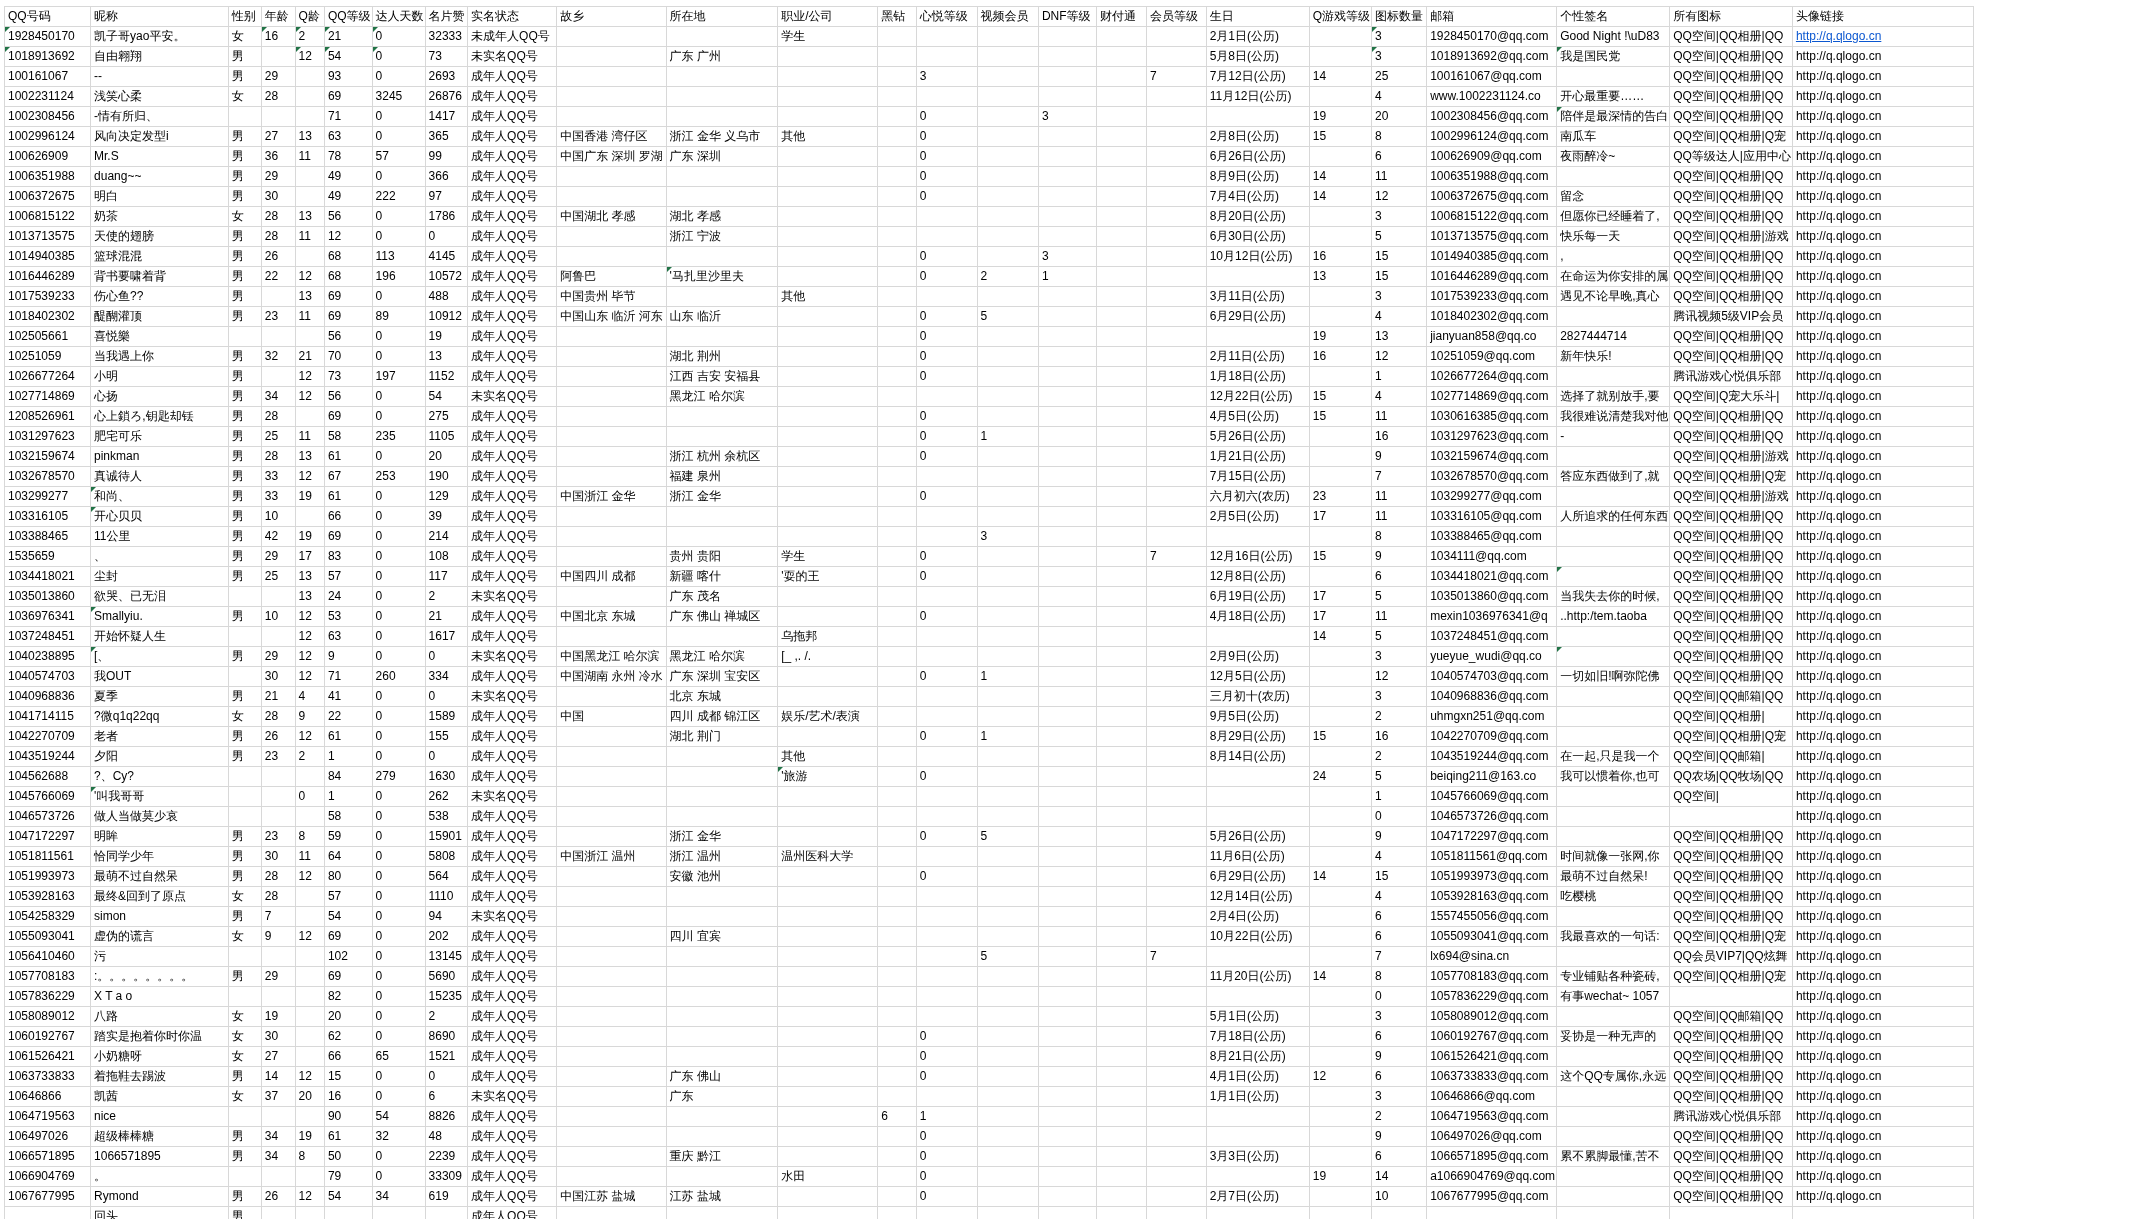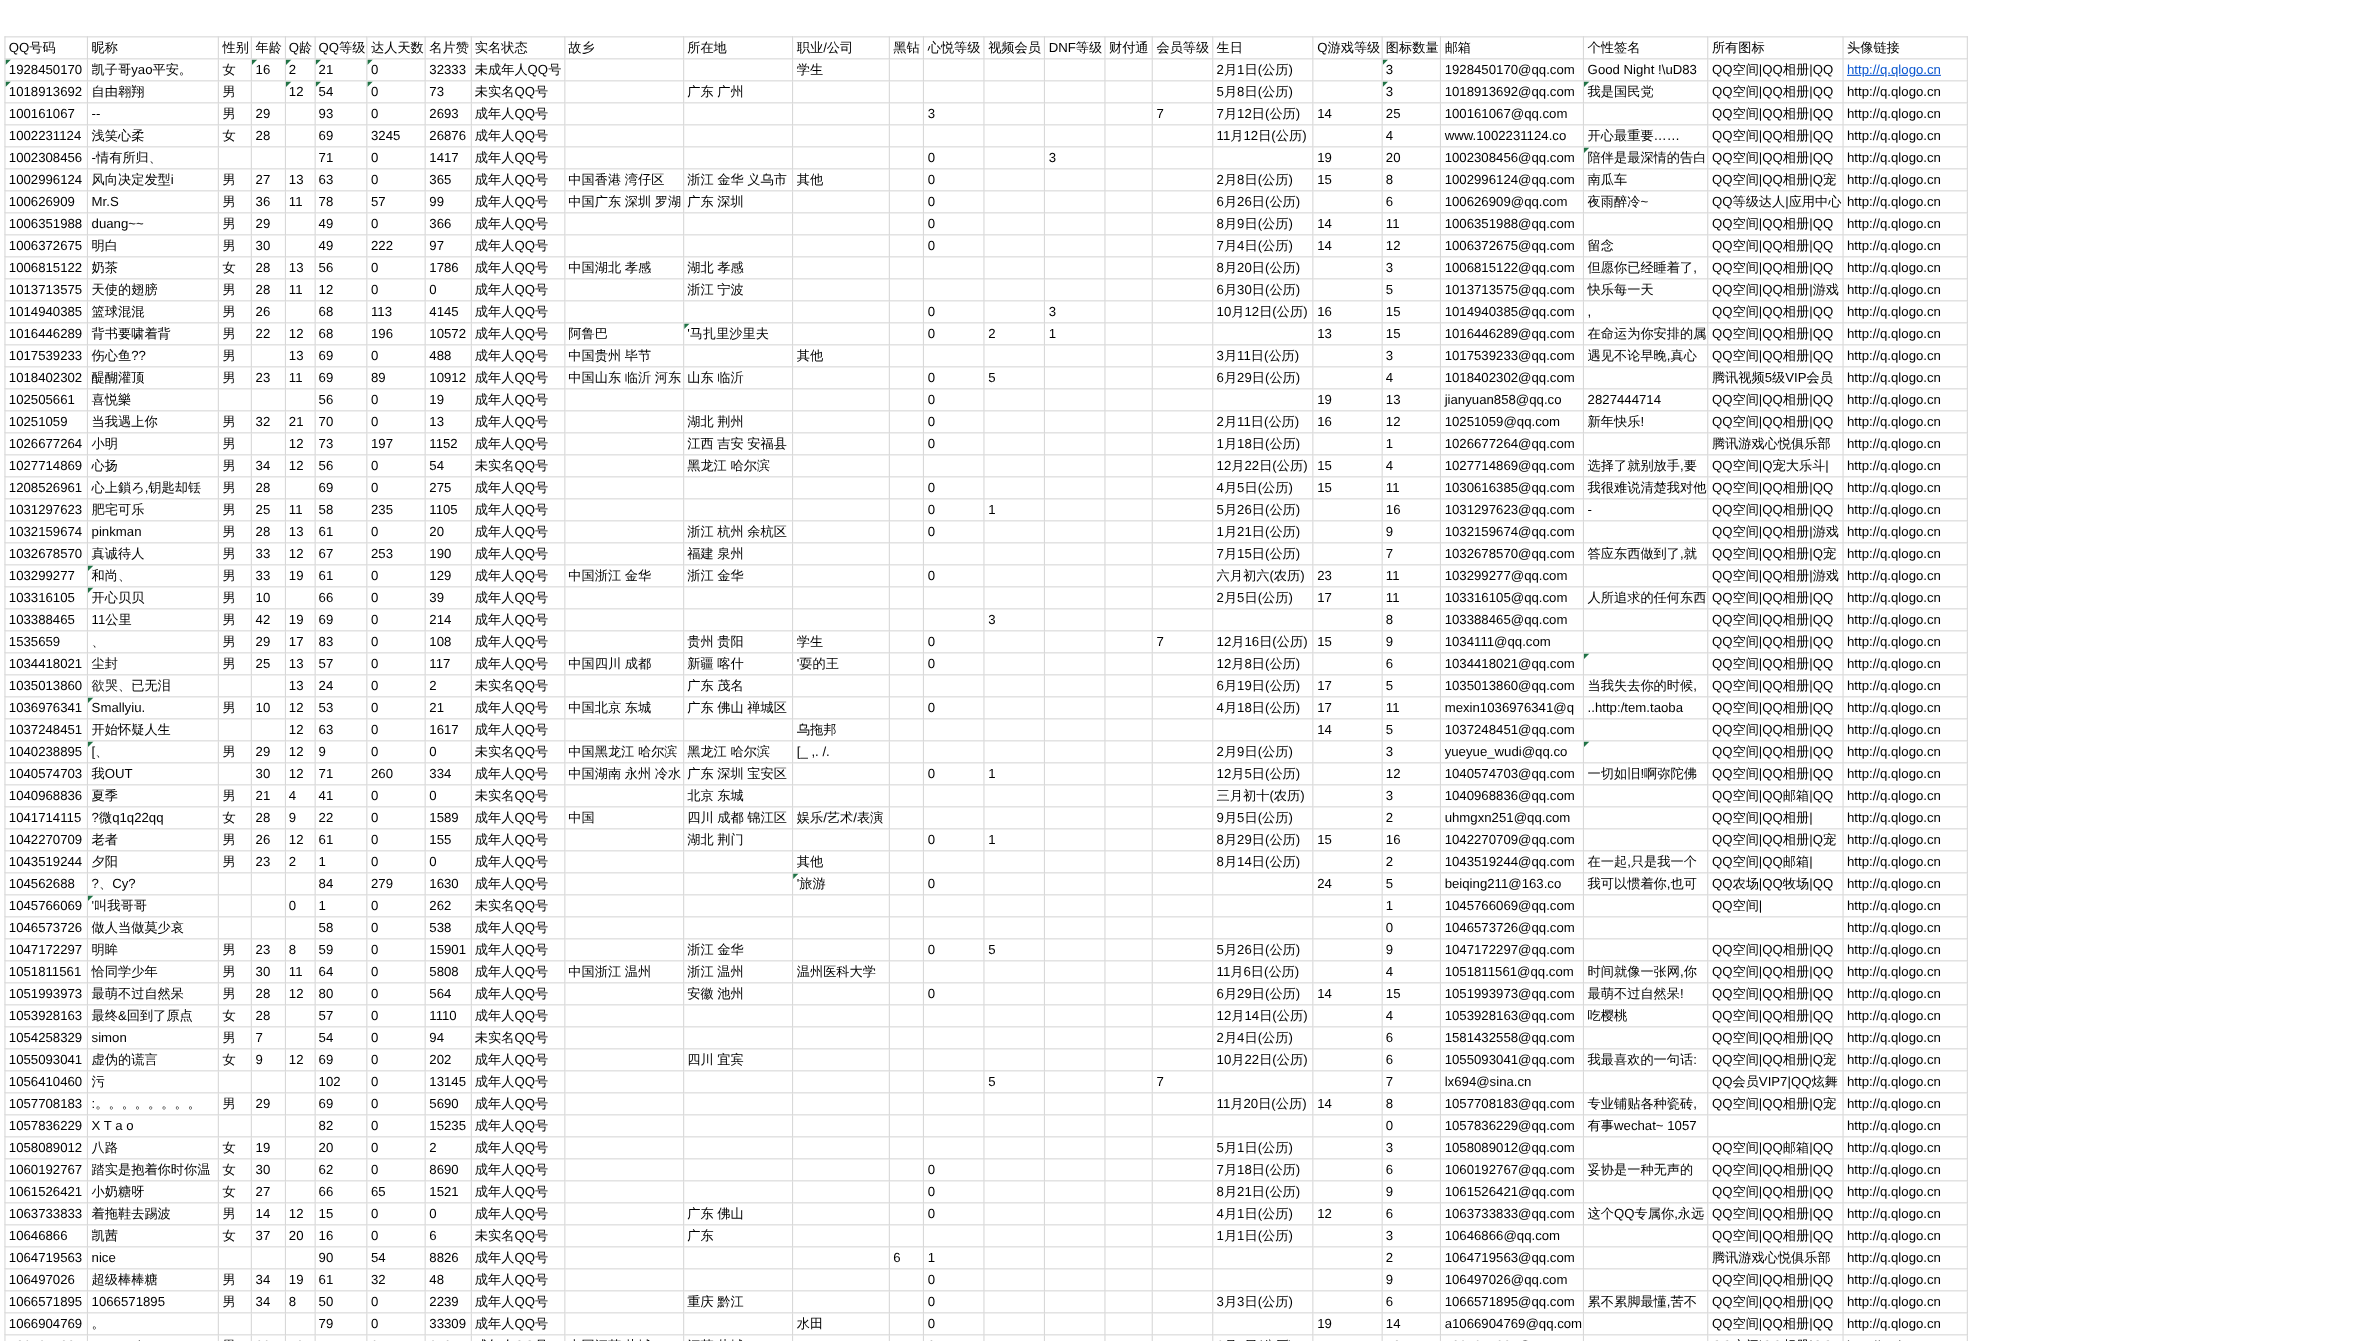--- a/index.html
+++ b/index.html
@@ -1,18 +1,18 @@
 <!DOCTYPE html>
 <html><head>
 <meta charset="utf-8">
 <style>
   html,body{margin:0;padding:0;background:#fff;}
   body{font-family:"Liberation Sans","DejaVu Sans",sans-serif;}
-  .wrap{position:relative;width:1789px;height:1219px;background:#ffffff;overflow:hidden;
-        box-sizing:border-box;padding:33px 0 0 4px;}
+  .wrap{position:relative;width:1974px;height:1219px;background:#ffffff;overflow:hidden;
+        box-sizing:border-box;padding:6px 0 0 4px;}
   table{border-collapse:collapse;table-layout:fixed;}
   th,td{border:1px solid #d8d8d8;font-weight:normal;text-align:left;
         font-size:12px;line-height:19px;padding:0 1px 0 3px;
         white-space:nowrap;overflow:hidden;vertical-align:middle;
         color:#000;height:18.9px;box-sizing:border-box;}
   thead th{height:19px;}
   td.g{position:relative;margin-top:16px;}
   td.g::before{content:"";position:absolute;top:0;left:0;width:0;height:0;
         border-top:5px solid #217346;border-right:5px solid transparent;}
   td.r{text-align:left;padding-right:2px;}
@@ -1284,21 +1284,21 @@
           <td></td>
           <td></td>
           <td></td>
           <td></td>
           <td></td>
           <td></td>
           <td></td>
           <td>2月4日(公历)</td>
           <td></td>
           <td>6</td>
-          <td>1581432558@qq.com</td>
+          <td>1557455056@qq.com</td>
           <td></td>
           <td>QQ空间|QQ相册|QQ</td>
           <td>http://q.qlogo.cn</td>
         </tr>
         <tr>
           <td>1055093041</td>
           <td>虚伪的谎言</td>
           <td>女</td>
           <td>9</td>
           <td>12</td>

